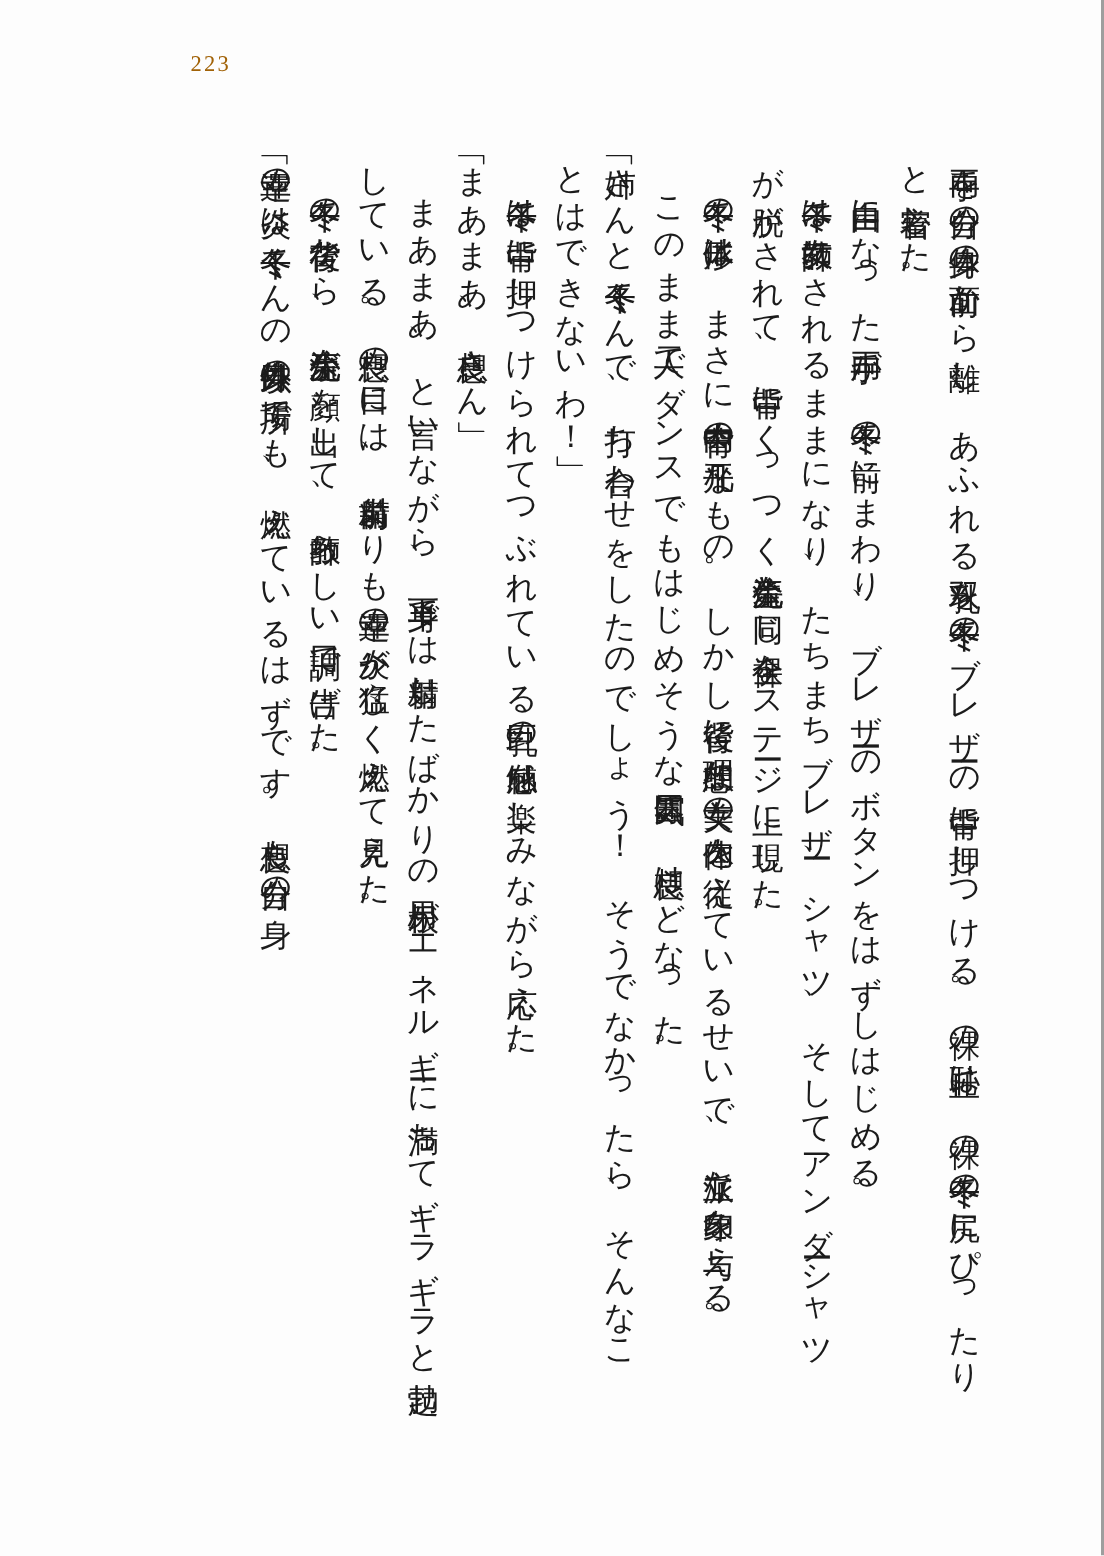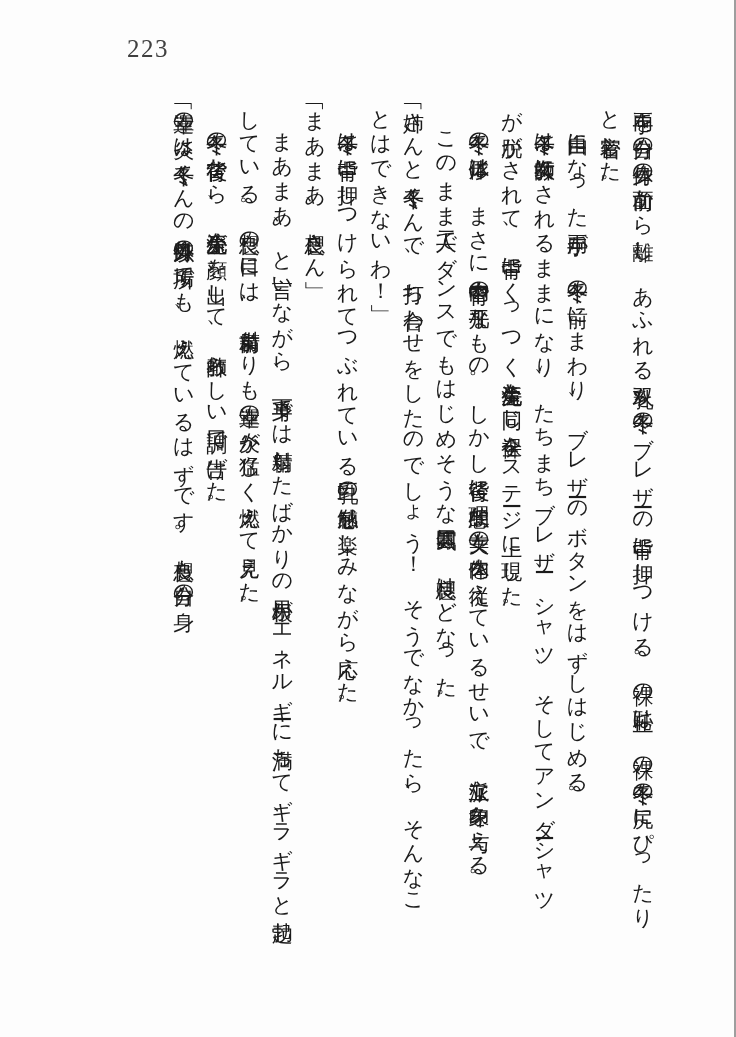--- a/index.html
+++ b/index.html
@@ -8,23 +8,23 @@
     width: 736px;
     height: 1037px;
     background: #fdfdfd;
     overflow: hidden;
     font-family: "Liberation Serif", serif;
   }
   .page-number {
     position: absolute;
     left: 127px;
     top: 35px;
-    font-size: 25px;
+    font-size: 15px;
     letter-spacing: 1.5px;
-    color: #404040;
+    color: #a16207;
   }
   .text-block {
     position: absolute;
     top: 96px;
     right: 77px;
     width: 558px;
     height: 826px;
     writing-mode: vertical-rl;
     text-orientation: mixed;
     font-size: 21px;

